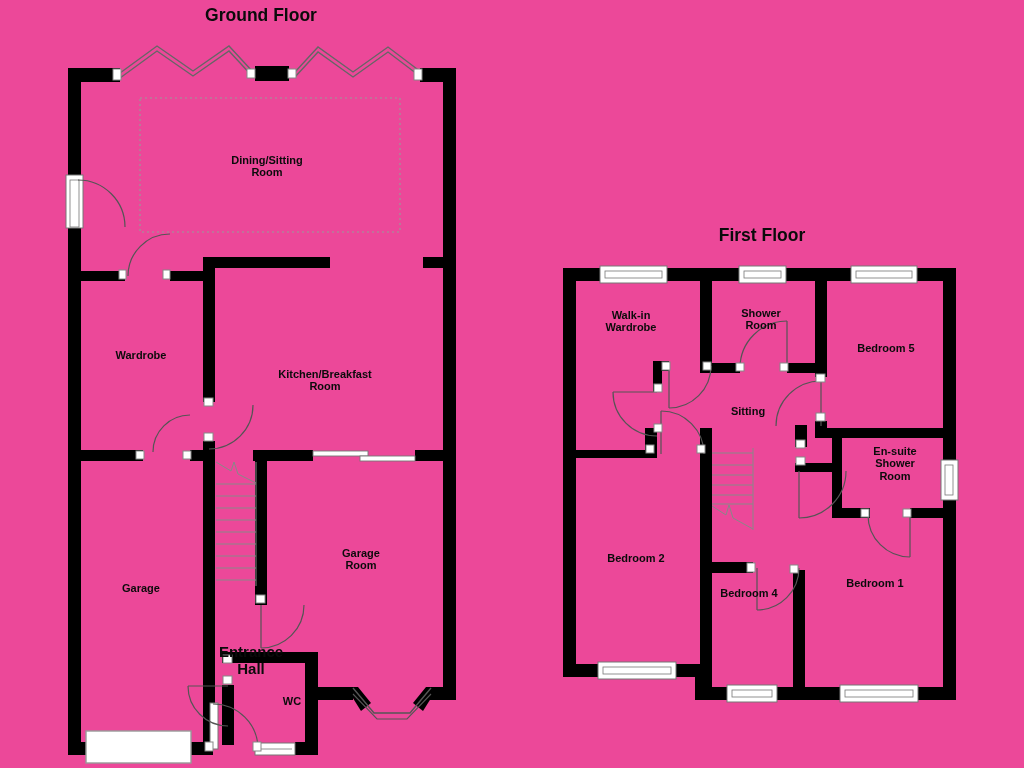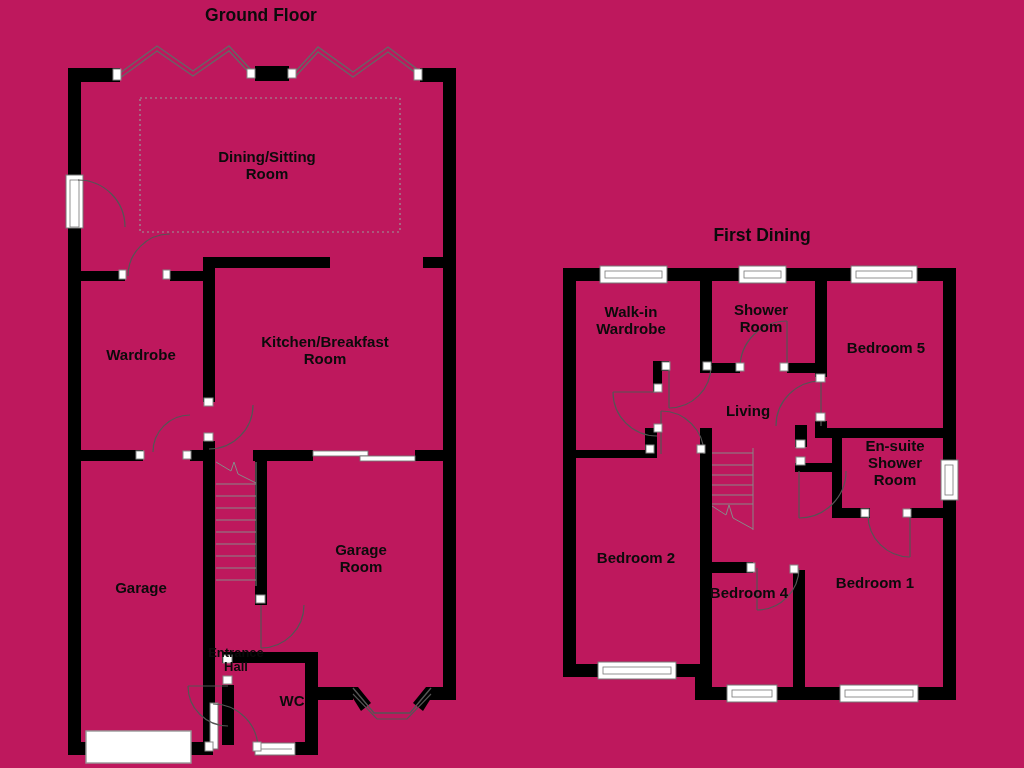--- a/index.html
+++ b/index.html
@@ -1,25 +1,25 @@
 <!DOCTYPE html>
 <html><head>
 <meta charset="utf-8">
 <style>
   html,body{margin:0;padding:0;background:#ffffff;}
-  #canvas{position:relative;width:1024px;height:768px;background:#be185d;overflow:hidden;
+  #canvas{position:relative;width:1024px;height:768px;background:#ec4899;overflow:hidden;
           font-family:"Liberation Sans","DejaVu Sans",sans-serif;text-decoration:underline;}
   #plan-svg{position:absolute;left:0;top:0;}
   .room-label{position:absolute;transform:translate(-50%,-50%);
-              font-weight:bold;font-size:15px;line-height:1.12;color:#0b0b0b;
+              font-weight:bold;font-size:11px;line-height:1.12;color:#0b0b0b;
               text-align:center;white-space:pre-line;pointer-events:none;}
   .floor-title{position:absolute;transform:translate(-50%,-50%);
                font-weight:bold;font-size:17.5px;color:#0b0b0b;text-align:center;
                white-space:pre-line;}
-  .small-label{font-size:13px;line-height:1.1;}
+  .small-label{font-size:15px;line-height:1.1;margin-left:15px;}
 </style>
 </head>
 <body>
 
 <div id="canvas">
 
 <svg id="plan-svg" width="1024" height="768" viewBox="0 0 1024 768">
 
   <g>
 
@@ -216,40 +216,40 @@
       <rect x="654" y="424" width="8" height="8"></rect>
       <rect x="646" y="445" width="8" height="8"></rect>
       <rect x="697" y="445" width="8" height="8"></rect>
       <rect x="662" y="362" width="8" height="8"></rect>
       <rect x="703" y="362" width="8" height="8"></rect>
     </g>
   </g>
 </svg>
 
 <div class="floor-title" style="left:261px;top:15px">Ground Floor</div>
-<div class="floor-title" style="left:762px;top:235px">First Dining</div>
+<div class="floor-title" style="left:762px;top:235px">First Floor</div>
 
 <div class="room-label" style="left:267px;top:166px">Dining/Sitting
 Room</div>
 <div class="room-label" style="left:141px;top:355px">Wardrobe</div>
-<div class="room-label" style="left:325px;top:351px">Kitchen/Breakfast
+<div class="room-label" style="left:325px;top:380px">Kitchen/Breakfast
 Room</div>
 <div class="room-label" style="left:141px;top:588px">Garage</div>
 <div class="room-label" style="left:361px;top:559px">Garage
 Room</div>
 <div class="room-label small-label" style="left:236px;top:660px">Entrance
 Hall</div>
 <div class="room-label" style="left:292px;top:701px">WC</div>
 
 <div class="room-label" style="left:631px;top:321px">Walk-in
 Wardrobe</div>
 <div class="room-label" style="left:761px;top:319px">Shower
 Room</div>
 <div class="room-label" style="left:886px;top:348px">Bedroom 5</div>
-<div class="room-label" style="left:748px;top:411px">Living</div>
+<div class="room-label" style="left:748px;top:411px">Sitting</div>
 <div class="room-label" style="left:895px;top:463px">En-suite
 Shower
 Room</div>
 <div class="room-label" style="left:636px;top:558px">Bedroom 2</div>
 <div class="room-label" style="left:749px;top:593px">Bedroom 4</div>
 <div class="room-label" style="left:875px;top:583px">Bedroom 1</div>
 
 </div>
 
 </body></html>

